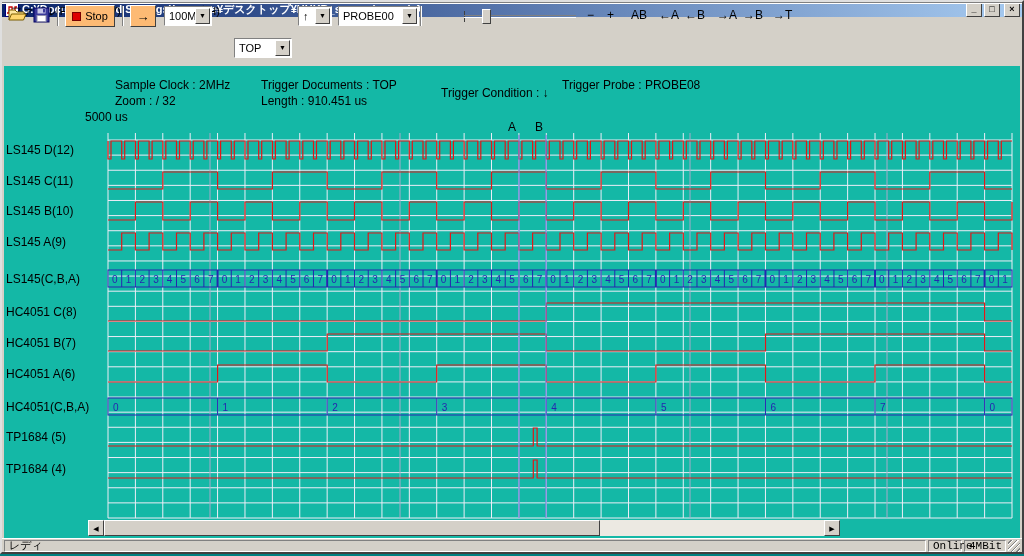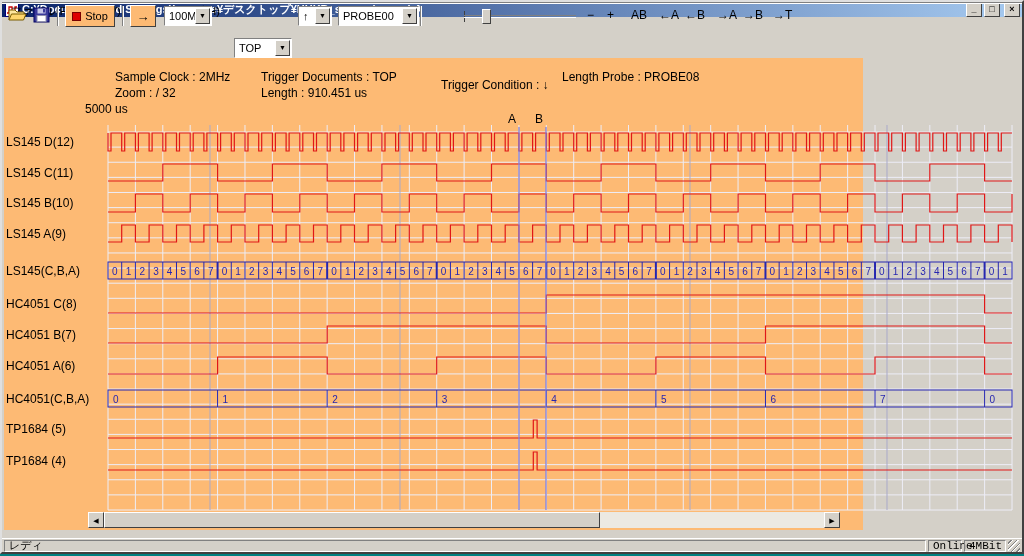--- a/index.html
+++ b/index.html
@@ -43,21 +43,21 @@
             font-size:7px; line-height:14px; text-align:center; color:#000; }
   .slider { height:15px; }
   .slider .track { position:absolute; left:0; top:6px; width:112px; height:3px;
                    border-top:1px solid #808080; border-bottom:1px solid #fff; }
   .slider .tick { position:absolute; left:0; top:2px; width:1px; height:11px; background:#404040; }
   .slider .thumb { position:absolute; left:18px; top:0; width:9px; height:15px;
                    background:#d4d0c8; border:1px solid; border-color:#fff #404040 #404040 #fff; }
   .flatbtn { background:transparent; border:none; font-size:12px; color:#000; padding:2px 3px; top:4px; }
 
   
-  .content { position:absolute; left:2px; top:56px; width:859px; height:472px; background:#fdba74; }
+  .content { position:absolute; left:2px; top:64px; width:1016px; height:472px; background:#14b8a6; }
   .itext { position:absolute; font-size:12px; color:#000; white-space:nowrap; }
   #wave-svg { position:absolute; left:0; top:0; pointer-events:none; }
   #wave-svg text { font-family:"Liberation Sans",sans-serif; }
 
   
   .hscroll { position:absolute; left:84px; top:454px; width:752px; height:16px;
              background:#ece9e2; display:flex; }
   .sarrow { width:16px; height:16px; flex:none; background:#d4d0c8; padding:0;
             border:1px solid; border-color:#fff #404040 #404040 #fff;
             font-size:7px; color:#000; line-height:13px; text-align:center; }
@@ -160,21 +160,21 @@
     <button class="flatbtn" style="left:680px;">←B</button>
     <button class="flatbtn" style="left:712px;">→A</button>
     <button class="flatbtn" style="left:738px;">→B</button>
     <button class="flatbtn" style="left:768px;">→T</button>
   </div>
 
   <div class="content">
     <span class="itext" style="left:111px;top:12px;">Sample Clock : 2MHz</span>
     <span class="itext" style="left:257px;top:12px;">Trigger Documents : TOP</span>
     <span class="itext" style="left:437px;top:12px;margin-top:8px;">Trigger Condition : ↓</span>
-    <span class="itext" style="left:558px;top:12px;">Length Probe : PROBE08</span>
+    <span class="itext" style="left:558px;top:12px;">Trigger Probe : PROBE08</span>
     <span class="itext" style="left:111px;top:28px;">Zoom : /  32</span>
     <span class="itext" style="left:257px;top:28px;">Length : 910.451 us</span>
     <span class="itext" style="left:81px;top:44px;text-align:center;">5000 us</span>
 
     <svg id="wave-svg" width="1016" height="472" viewBox="4 66 1016 472">
         <line x1="108" y1="133" x2="108" y2="518" stroke="#ededf7"></line>
         <line x1="135.3939393939394" y1="133" x2="135.3939393939394" y2="518" stroke="#ededf7"></line>
         <line x1="162.78787878787878" y1="133" x2="162.78787878787878" y2="518" stroke="#ededf7"></line>
         <line x1="190.1818181818182" y1="133" x2="190.1818181818182" y2="518" stroke="#ededf7"></line>
         <line x1="217.57575757575756" y1="133" x2="217.57575757575756" y2="518" stroke="#ededf7"></line>

